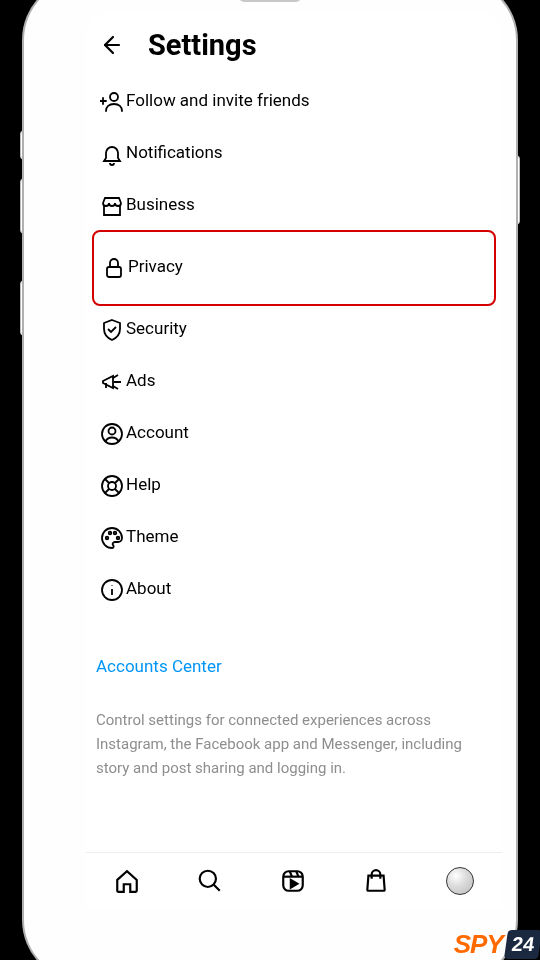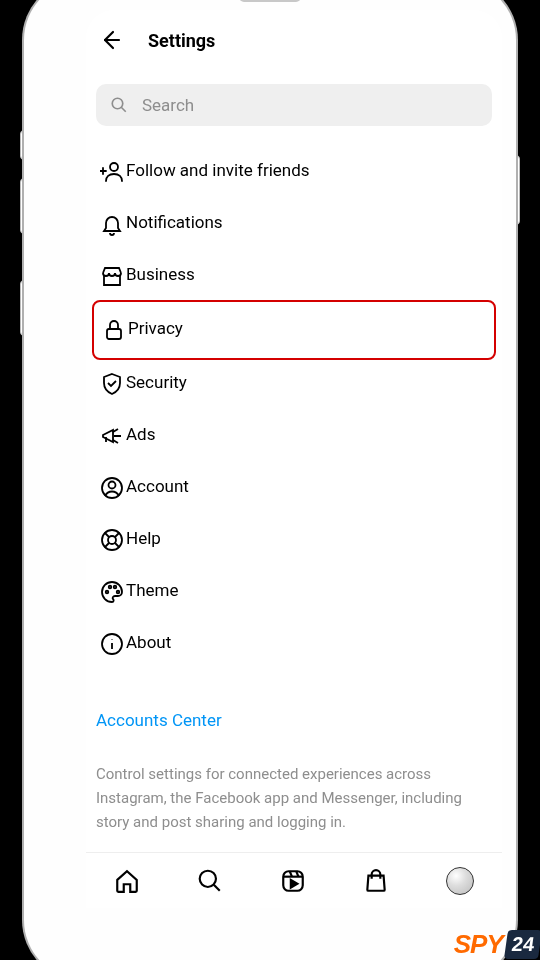--- a/index.html
+++ b/index.html
@@ -57,21 +57,21 @@
       align-items: center;
       padding: 18px 12px 14px 12px;
       gap: 26px;
     }
     .back-arrow {
       width: 24px;
       height: 24px;
       cursor: pointer;
     }
     .title {
-      font-size: 18px;
+      font-size: 29px;
       font-weight: 700;
       color: #000;
     }
     .search-bar {
       margin: 18px 10px 20px 10px;
       height: 42px;
       background: #efefef;
       border-radius: 10px;
       display: flex;
       align-items: center;
@@ -94,21 +94,21 @@
       display: flex;
       align-items: flex-start;
       gap: 2px;
       padding: 14px 4px;
       cursor: pointer;
       border-radius: 6px;
     }
     .menu-item.highlighted {
       border: 2.5px solid #d40000;
       border-radius: 8px;
-      padding: 16px 4px;
+      padding: 24px 4px;
       margin: -2px -4px;
       padding-left: 8px;
       padding-right: 8px;
     }
     .menu-icon {
       width: 24px;
       height: 24px;
       flex-shrink: 0;
       color: #000;
     }
@@ -196,27 +196,20 @@
   <div class="screen">
 
     <div class="header">
       <svg class="back-arrow" viewBox="0 0 24 24" fill="none" stroke="#000" stroke-width="2.2" stroke-linecap="round" stroke-linejoin="round">
         <polyline points="15 4 7 12 15 20"></polyline>
         <line x1="7" y1="12" x2="21" y2="12"></line>
       </svg>
       <div class="title">Settings</div>
     </div>
 
-    <div class="search-bar">
-      <svg class="search-icon" viewBox="0 0 24 24" fill="none" stroke="#8e8e8e" stroke-width="2.2">
-        <circle cx="10" cy="10" r="7"></circle>
-        <line x1="21" y1="21" x2="15" y2="15"></line>
-      </svg>
-      <span class="search-text">Search</span>
-    </div>
 
     <div class="menu">
 
       <div class="menu-item">
         <svg class="menu-icon" viewBox="0 0 24 24" fill="none" stroke="#000" stroke-width="1.8" stroke-linecap="round">
           <circle cx="14" cy="7" r="4"></circle>
           <path d="M6 21c0-4 3-7 8-7s8 3 8 7"></path>
           <line x1="3" y1="8" x2="3" y2="14"></line>
           <line x1="0" y1="11" x2="6" y2="11"></line>
         </svg>

